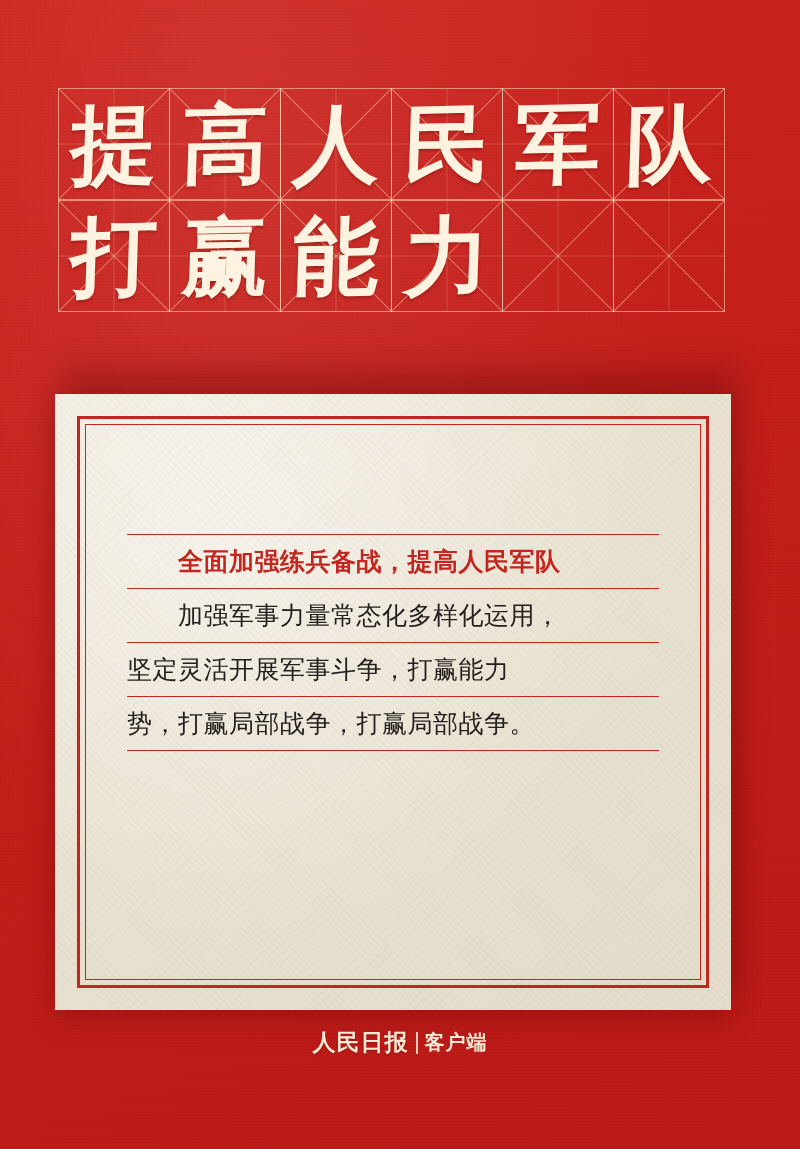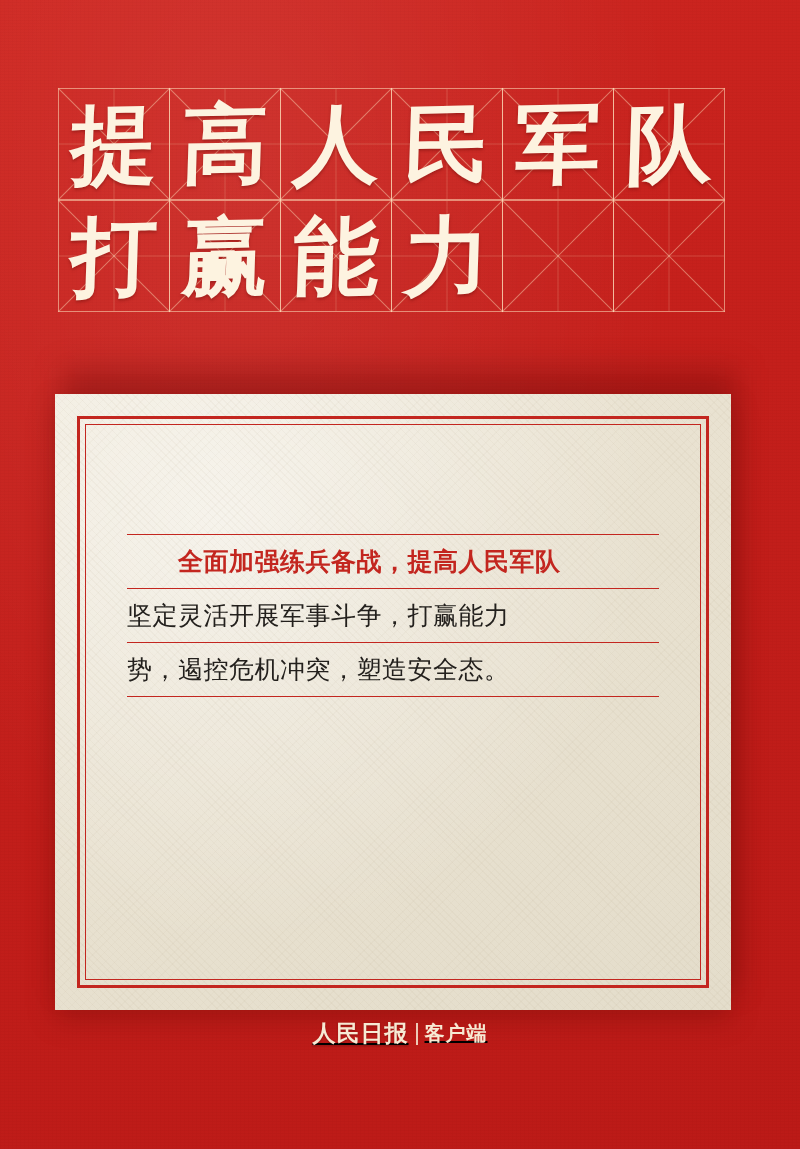--- a/index.html
+++ b/index.html
@@ -200,24 +200,23 @@
   }
 
   
   .footer {
     position: absolute;
     left: 0;
     right: 0;
     top: 1018px;
     height: 40px;
     display: flex;
-    align-items: flex-start;
+    align-items: flex-end;
     justify-content: center;
     z-index: 3;
-    text-decoration: underline;
   }
   .footer .mark {
     display: flex;
     align-items: center;
     gap: 7px;
     color: #f6e7cf;
   }
   .footer .brand {
     font-family: "DejaVu Serif", "Liberation Serif", serif;
     font-size: 23px;
@@ -337,22 +336,23 @@
 
   </div>
 
   <div class="card-shadow"></div>
   <div class="card">
     <div class="card-border-outer"></div>
     <div class="card-border-inner"></div>
 
     <div class="text-area">
       <div class="line highlight first">　　全面加强练兵备战，提高人民军队</div>
+      <div class="line body">　　加强军事力量常态化多样化运用，</div>
       <div class="line body">坚定灵活开展军事斗争，打赢能力</div>
-      <div class="line body">势，遏控危机冲突，塑造安全态。</div>
+      <div class="line body">势，打赢局部战争，打赢局部战争。</div>
     </div>
   </div>
 
   <div class="footer">
     <div class="mark">
       <span class="brand">人民日报</span>
       <span class="divider"></span>
       <span class="sub">客户端</span>
     </div>
   </div>

